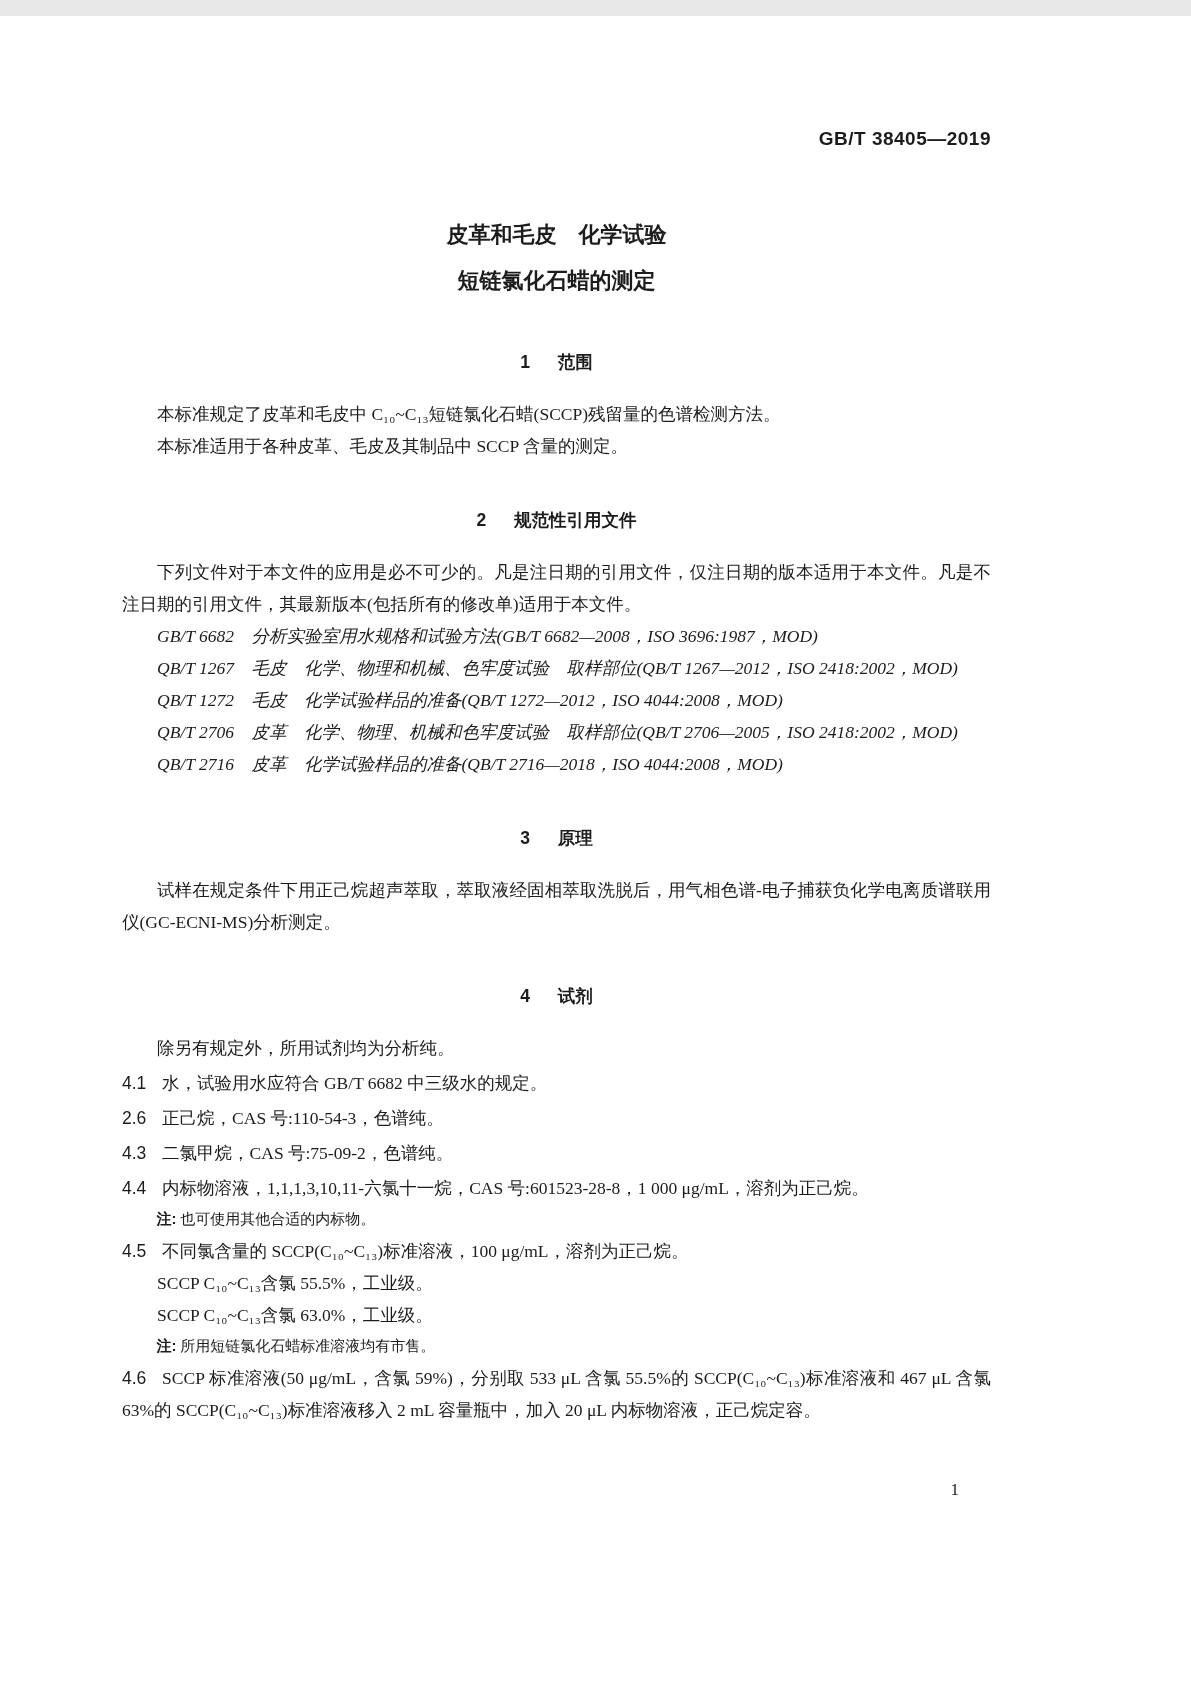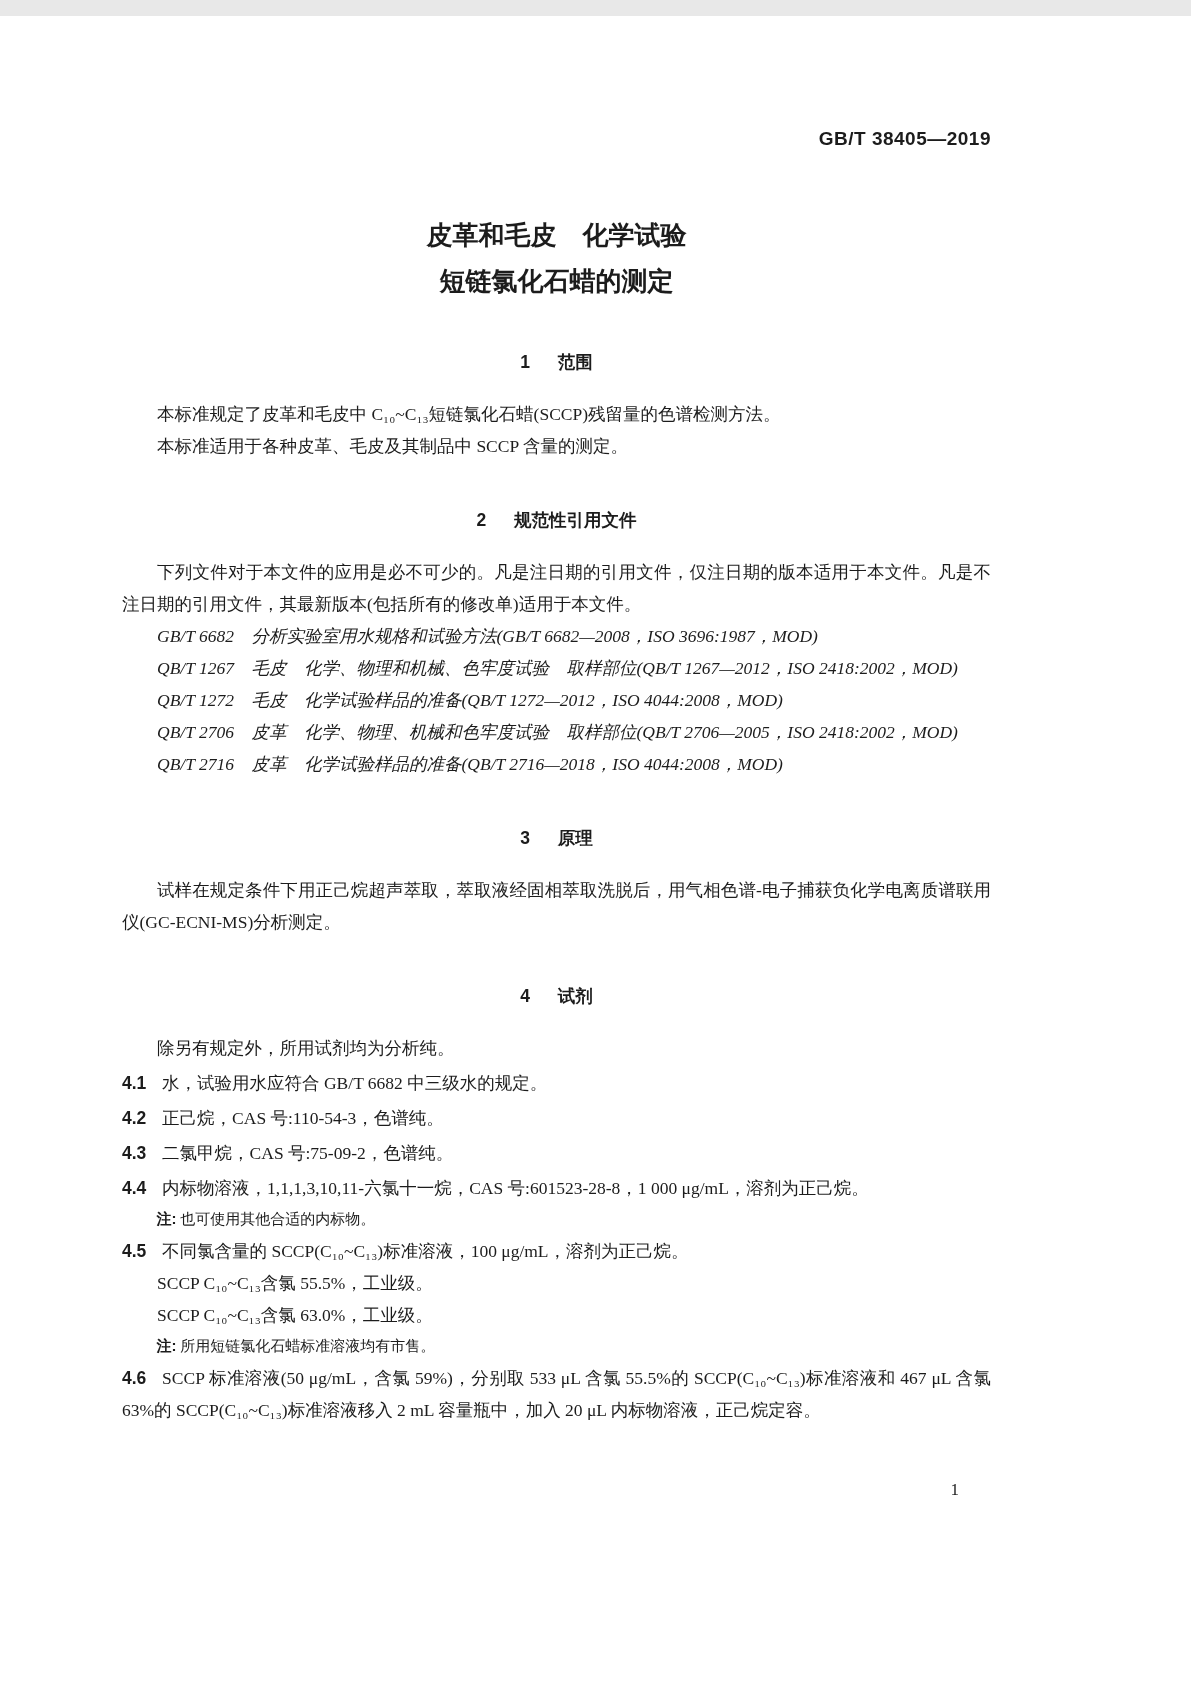--- a/index.html
+++ b/index.html
@@ -20,21 +20,21 @@
     font-family: "Liberation Sans", "DejaVu Sans", sans-serif;
     font-weight: bold;
     font-size: 19px;
     letter-spacing: 0.5px;
   }
   .title {
     margin-top: 62px;
     text-align: center;
     font-family: "Liberation Sans", "DejaVu Sans", sans-serif;
     font-weight: bold;
-    font-size: 26px;
+    font-size: 22px;
     line-height: 46px;
   }
   .title-line { display: block; }
   .sec-heading {
     margin-top: 46px;
     margin-bottom: 24px;
     font-family: "Liberation Sans", "DejaVu Sans", sans-serif;
     font-weight: bold;
     font-size: 17.5px;
     line-height: 24px;
@@ -49,21 +49,21 @@
   .indent { text-indent: 2em; }
   .ref { margin-top: 0; font-style: italic; }
   .item {
     font-size: 17.5px;
     line-height: 32px;
     text-align: justify;
     margin-top: 3px;
   }
   .item-num {
     font-family: "Liberation Sans", "DejaVu Sans", sans-serif;
-    font-weight: bold;
+    font-weight: normal;
     margin-right: 0.9em;
   }
   .note {
     font-size: 15px;
     line-height: 26px;
     margin-left: 2.3em;
     margin-top: 2px;
   }
   .note-label {
     font-family: "Liberation Sans", "DejaVu Sans", sans-serif;
@@ -102,21 +102,21 @@
   <p class="body indent ref">QB/T 2716　皮革　化学试验样品的准备(QB/T 2716—2018，ISO 4044:2008，MOD)</p>
 
   <h2 class="sec-heading"><span class="sec-num">3</span><span>原理</span></h2>
   <p class="body indent">试样在规定条件下用正己烷超声萃取，萃取液经固相萃取洗脱后，用气相色谱-电子捕获负化学电离质谱联用仪(GC-ECNI-MS)分析测定。</p>
 
   <h2 class="sec-heading"><span class="sec-num">4</span><span>试剂</span></h2>
   <p class="body indent">除另有规定外，所用试剂均为分析纯。</p>
 
   <p class="item"><span class="item-num">4.1</span><span>水，试验用水应符合 GB/T 6682 中三级水的规定。</span></p>
 
-  <p class="item"><span class="item-num">4.2</span><span>正己烷，CAS 号:110-54-3，色谱纯。</span></p>
+  <p class="item"><span class="item-num">2.6</span><span>正己烷，CAS 号:110-54-3，色谱纯。</span></p>
 
   <p class="item"><span class="item-num">4.3</span><span>二氯甲烷，CAS 号:75-09-2，色谱纯。</span></p>
 
   <p class="item"><span class="item-num">4.4</span><span>内标物溶液，1,1,1,3,10,11-六氯十一烷，CAS 号:601523-28-8，1 000 μg/mL，溶剂为正己烷。</span></p>
   <p class="note"><span class="note-label">注:</span><span>也可使用其他合适的内标物。</span></p>
 
   <p class="item"><span class="item-num">4.5</span><span>不同氯含量的 SCCP(C₁₀~C₁₃)标准溶液，100 μg/mL，溶剂为正己烷。</span></p>
   <p class="body indent">SCCP C₁₀~C₁₃含氯 55.5%，工业级。</p>
   <p class="body indent">SCCP C₁₀~C₁₃含氯 63.0%，工业级。</p>
   <p class="note"><span class="note-label">注:</span><span>所用短链氯化石蜡标准溶液均有市售。</span></p>

